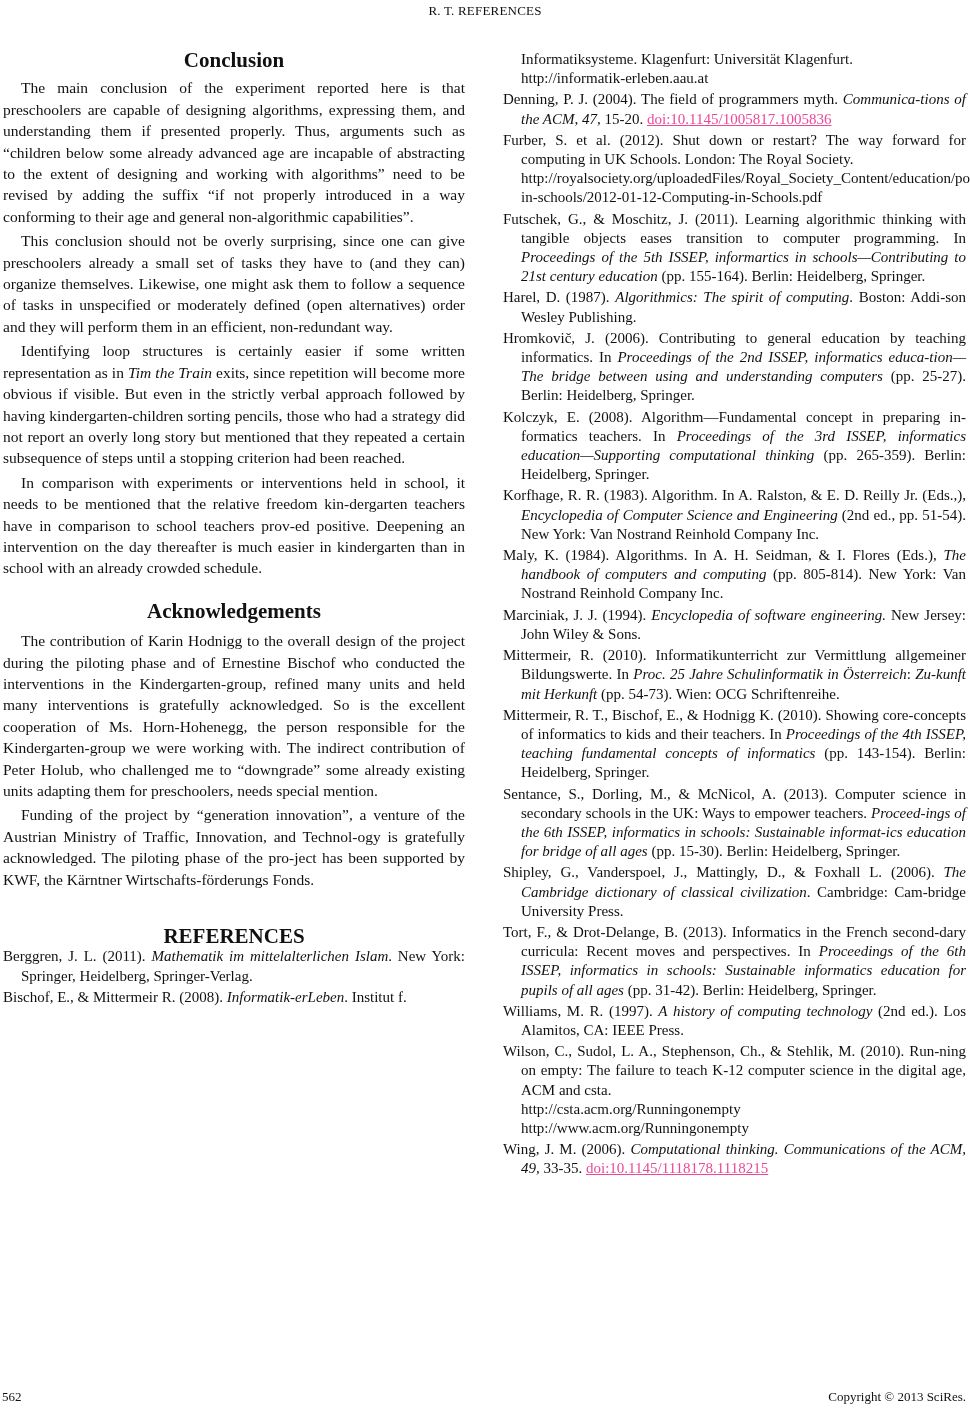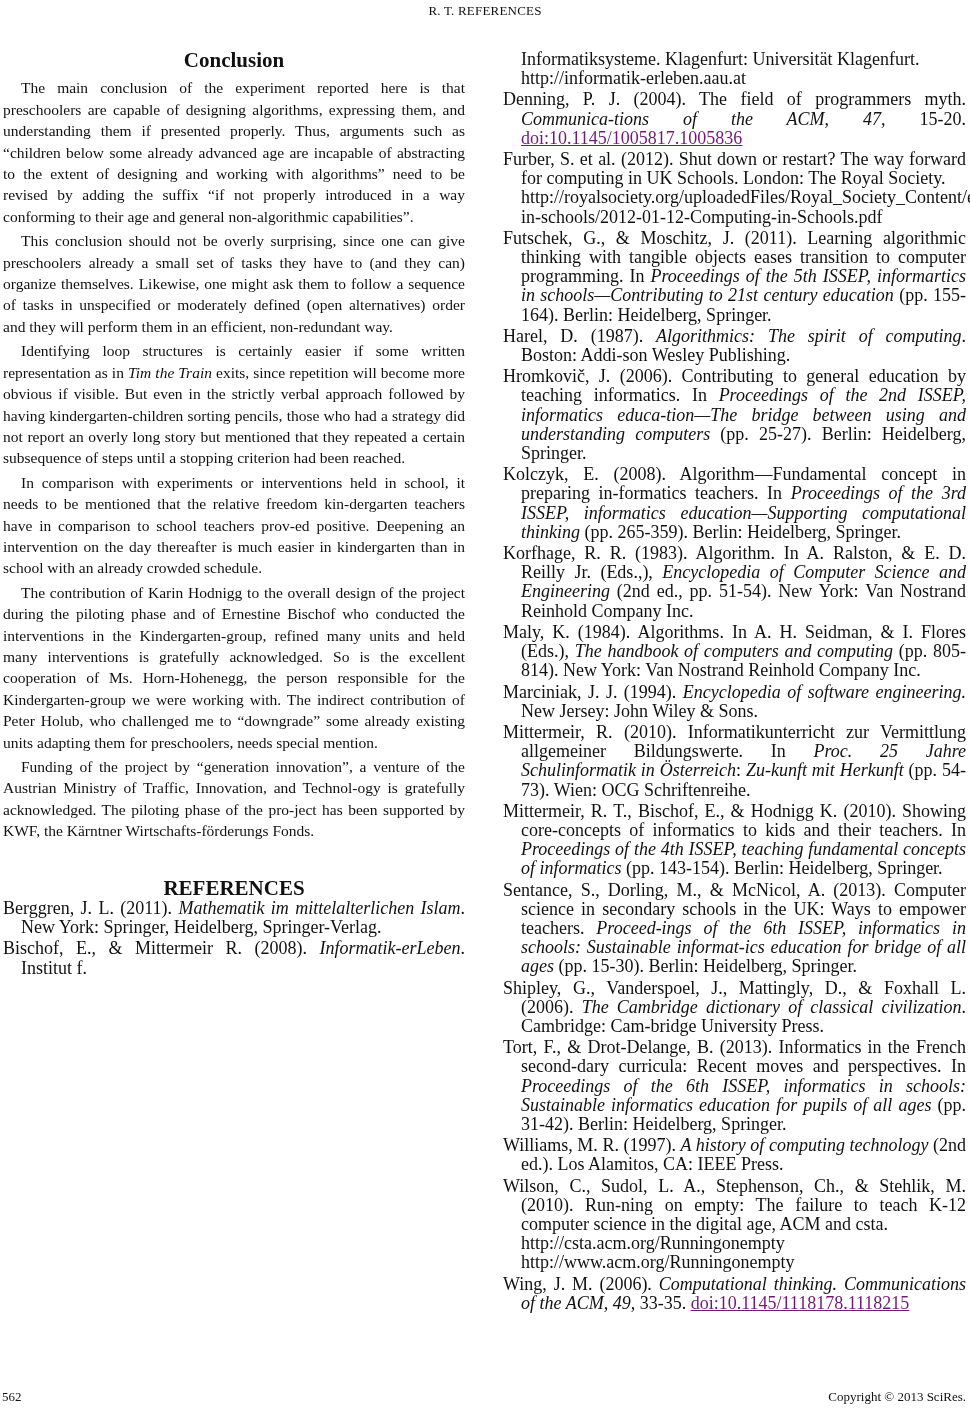--- a/index.html
+++ b/index.html
@@ -19,41 +19,42 @@
   .col.right { left: 503px; top: 52px; font-size: 13.6px; line-height: 19.1px; width: 463px; }
   h2 {
     font-size: 21px; font-weight: bold; text-align: center; margin: 0;
   }
   h2.conclusion { margin-top: 2px; margin-bottom: 6px; }
   h2.ack { margin-top: 22px; margin-bottom: 8px; }
   h2.refs { margin-top: 36px; }
   p.body { margin: 0 0 3px 0; text-align: justify; text-indent: 18px; }
   .ref {
     text-align: justify; padding-left: 18px; text-indent: -18px;
-    margin: 0 0 2px 0; font-size: 18px; line-height: 19.2px;
+    margin: 0 0 2px 0; font-size: 15px; line-height: 19.2px;
   }
   .ref.cont { text-indent: 0; padding-left: 18px; margin-top: -2px; }
   .url { display: block; text-align: left; text-indent: 0; }
-  a.doi { color: #701a75; text-decoration: underline; }
+  a.doi { color: #ec4899; text-decoration: underline; }
   i { font-style: italic; }
   .footer-left { position: absolute; left: 2px; top: 1389px; font-size: 13px; }
   .footer-right { position: absolute; right: 4px; top: 1389px; font-size: 13px; }
 </style>
 </head>
 <body>
 
 <div class="running-head">R. T. REFERENCES</div>
 
 <div class="col left">
   <h2 class="conclusion">Conclusion</h2>
   <p class="body">The main conclusion of the experiment reported here is that preschoolers are capable of designing algorithms, expressing them, and understanding them if presented properly. Thus, arguments such as “children below some already advanced age are incapable of abstracting to the extent of designing and working with algorithms” need to be revised by adding the suffix “if not properly introduced in a way conforming to their age and general non-algorithmic capabilities”.</p>
   <p class="body">This conclusion should not be overly surprising, since one can give preschoolers already a small set of tasks they have to (and they can) organize themselves. Likewise, one might ask them to follow a sequence of tasks in unspecified or moderately defined (open alternatives) order and they will perform them in an efficient, non-redundant way.</p>
   <p class="body"><span>Identifying loop structures is certainly easier if some written representation as in </span><i>Tim the Train</i><span> exits, since repetition will become more obvious if visible. But even in the strictly verbal approach followed by having kindergarten-children sorting pencils, those who had a strategy did not report an overly long story but mentioned that they repeated a certain subsequence of steps until a stopping criterion had been reached.</span></p>
   <p class="body">In comparison with experiments or interventions held in school, it needs to be mentioned that the relative freedom kin-dergarten teachers have in comparison to school teachers prov-ed positive. Deepening an intervention on the day thereafter is much easier in kindergarten than in school with an already crowded schedule.</p>
 
+  <h2 class="ack">Acknowledgements</h2>
   <p class="body">The contribution of Karin Hodnigg to the overall design of the project during the piloting phase and of Ernestine Bischof who conducted the interventions in the Kindergarten-group, refined many units and held many interventions is gratefully acknowledged. So is the excellent cooperation of Ms. Horn-Hohenegg, the person responsible for the Kindergarten-group we were working with. The indirect contribution of Peter Holub, who challenged me to “downgrade” some already existing units adapting them for preschoolers, needs special mention.</p>
   <p class="body">Funding of the project by “generation innovation”, a venture of the Austrian Ministry of Traffic, Innovation, and Technol-ogy is gratefully acknowledged. The piloting phase of the pro-ject has been supported by KWF, the Kärntner Wirtschafts-förderungs Fonds.</p>
 
   <h2 class="refs">REFERENCES</h2>
   <div id="refs-left">
       <div class="ref"><span>Berggren, J. L. (2011). </span><i>Mathematik im mittelalterlichen Islam</i><span>. New York: Springer, Heidelberg, Springer-Verlag.</span></div>
       <div class="ref"><span>Bischof, E., &amp; Mittermeir R. (2008). </span><i>Informatik-erLeben</i><span>. Institut f.</span></div>
     </div>
 </div>
 

